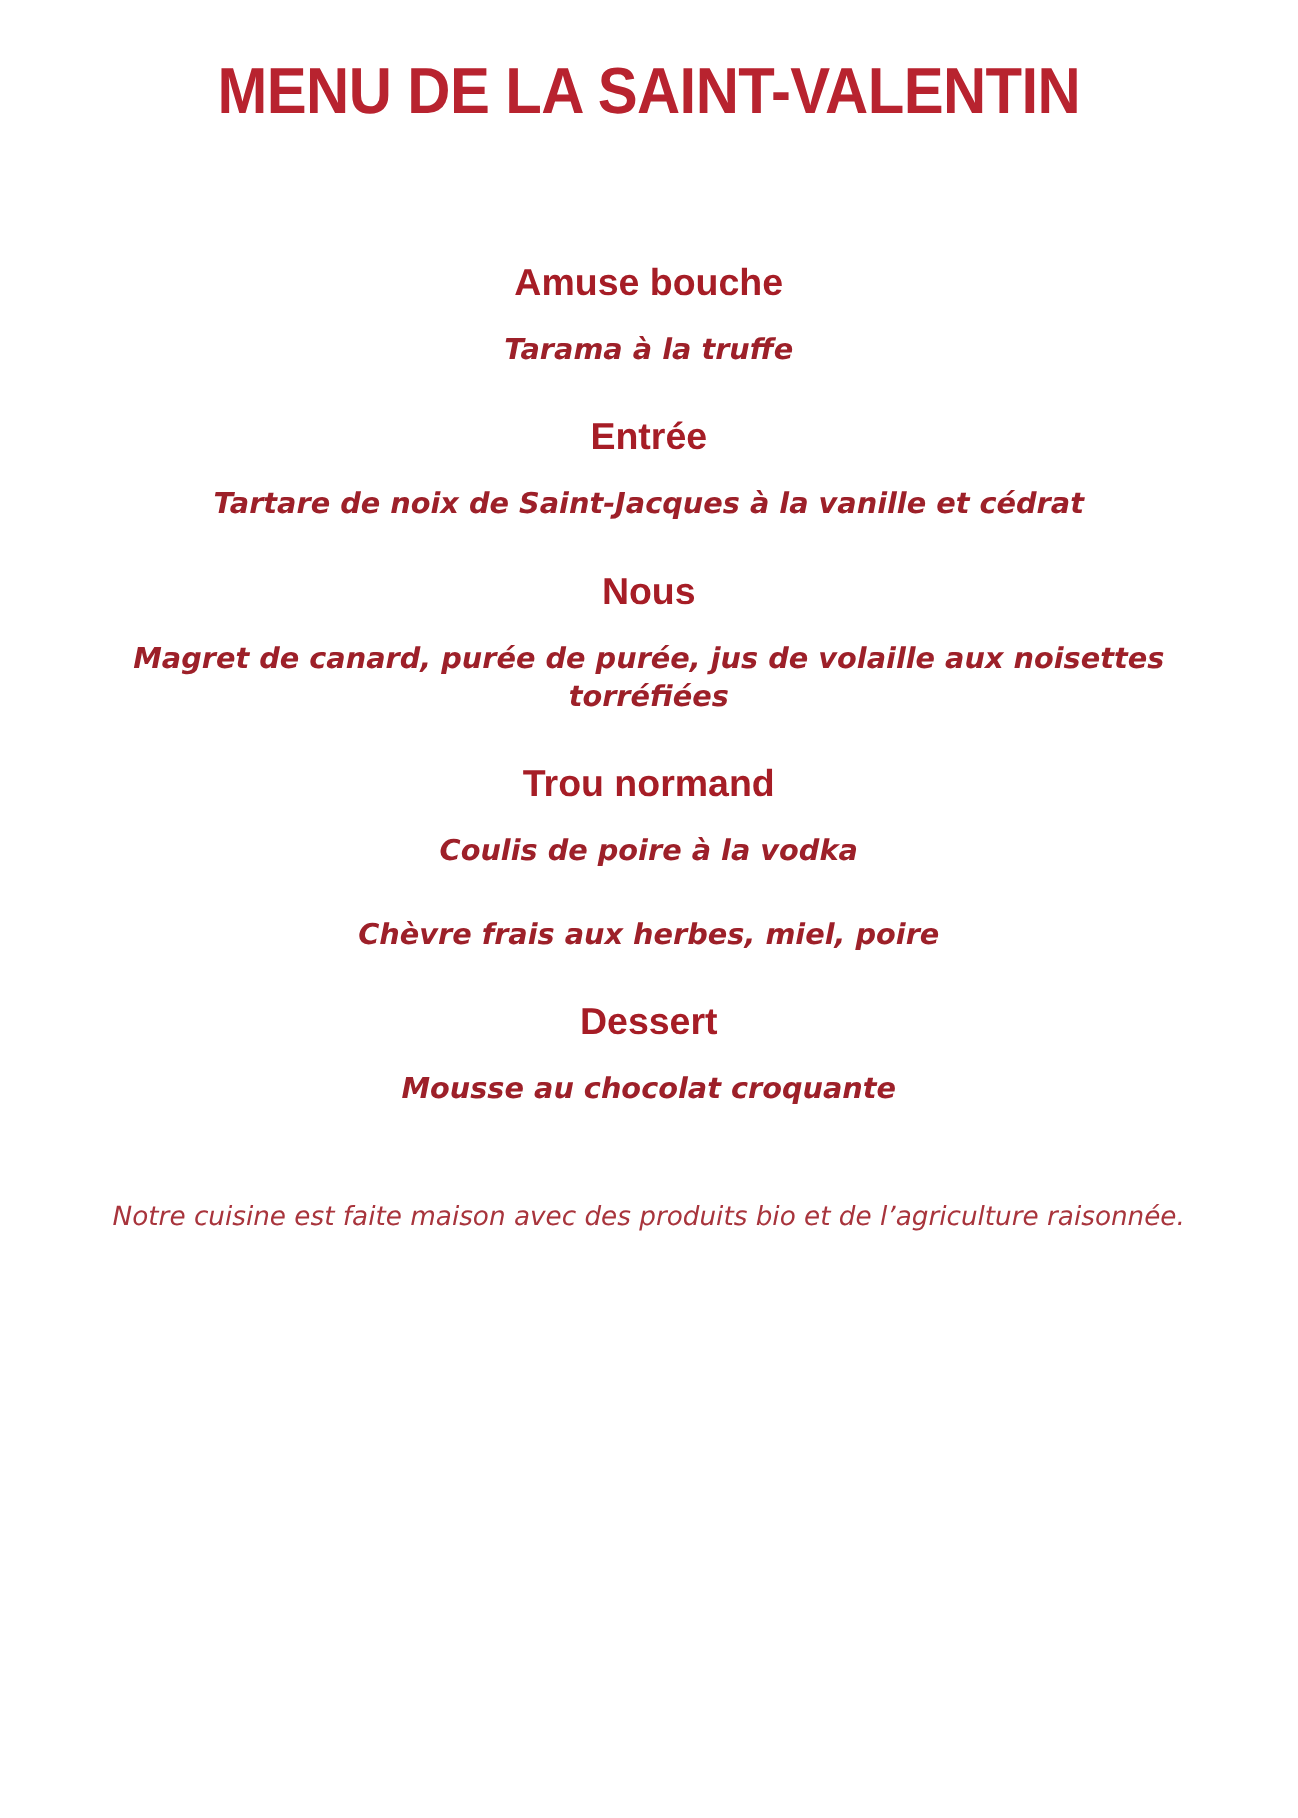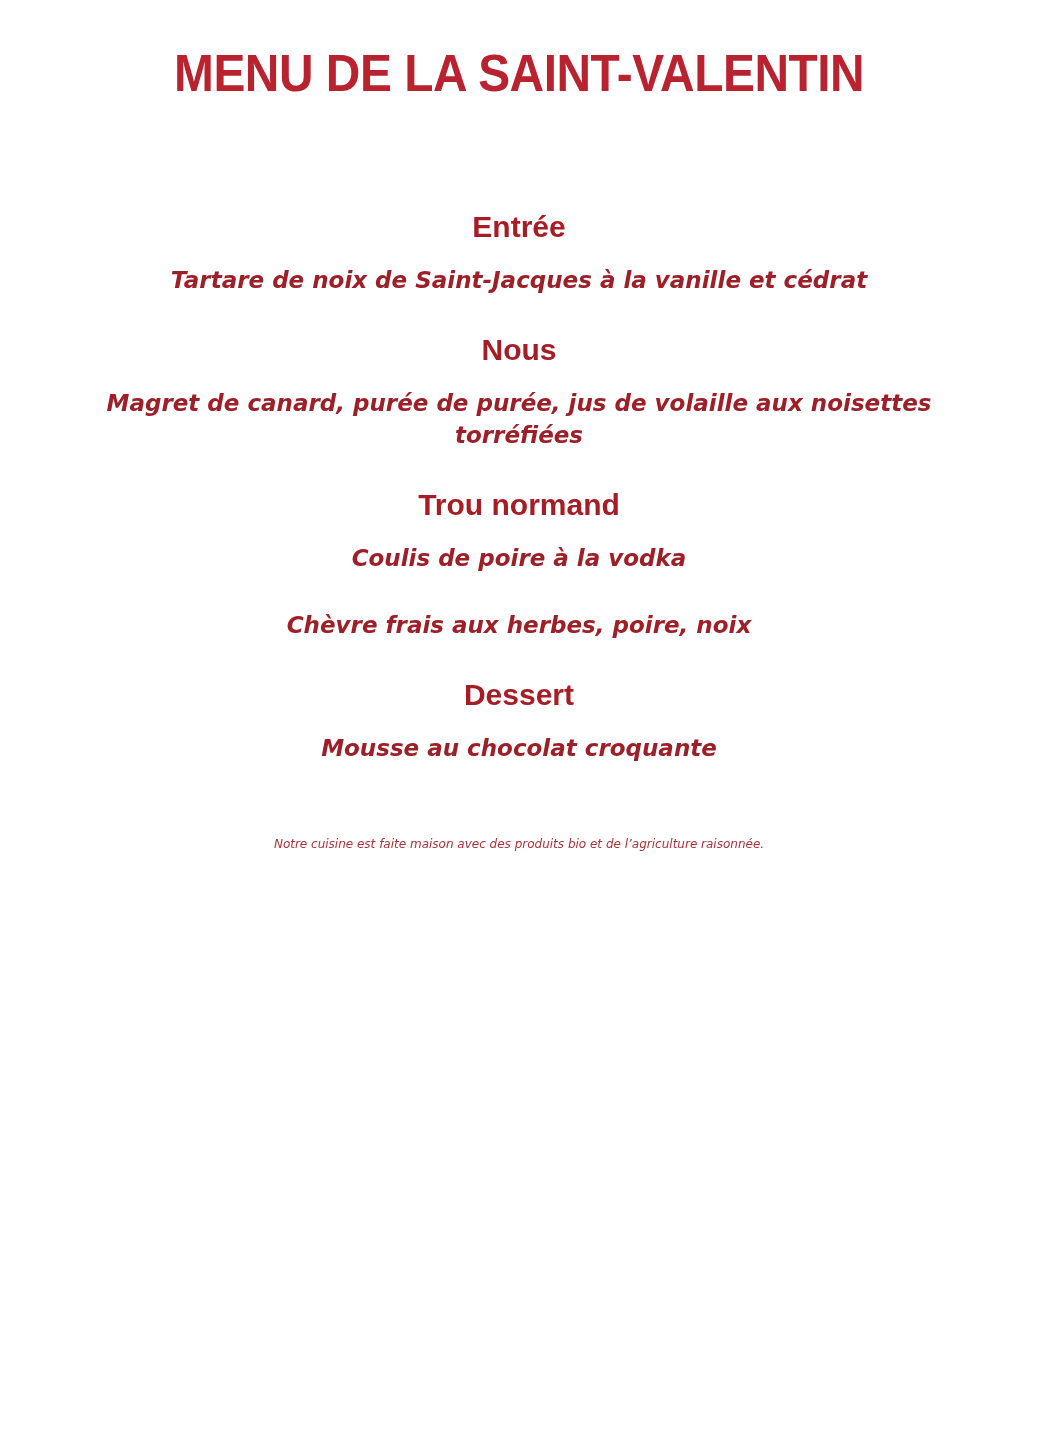--- a/index.html
+++ b/index.html
@@ -73,56 +73,60 @@
     text-align: center;
   }
   .notes {
     margin-top: 72px;
     width: 100%;
     text-align: center;
   }
   .note {
     font-family: "DejaVu Sans", sans-serif;
     font-style: italic;
-    font-size: 12px;
+    font-size: 21px;
     color: #a8343c;
     line-height: 1.4;
     margin-bottom: 26px;
   }
   .note:last-child {
     margin-bottom: 0;
   }
 </style>
 </head>
 <body>
 
 <div class="page">
 
   <h1 class="menu-title">MENU DE LA SAINT-VALENTIN</h1>
 
   <div class="courses">
 
+    <section class="course">
+      <div class="course-name">Amuse bouche</div>
+      <div class="course-desc">Tarama à la truffe</div>
+    </section>
 
     <section class="course">
       <div class="course-name">Entrée</div>
       <div class="course-desc wide">Tartare de noix de Saint-Jacques à la vanille et cédrat</div>
     </section>
 
     <section class="course">
       <div class="course-name">Nous</div>
       <div class="course-desc wide">Magret de canard, purée de purée, jus de volaille aux noisettes torréfiées</div>
     </section>
 
     <section class="course">
       <div class="course-name">Trou normand</div>
       <div class="course-desc">Coulis de poire à la vodka</div>
     </section>
 
     <section class="course">
-      <div class="course-desc">Chèvre frais aux herbes, poire, noix</div>
+      <div class="course-desc">Chèvre frais aux herbes, miel, poire</div>
     </section>
 
     <section class="course">
       <div class="course-name">Dessert</div>
       <div class="course-desc">Mousse au chocolat croquante</div>
     </section>
 
   </div>
 
   <div class="notes">

